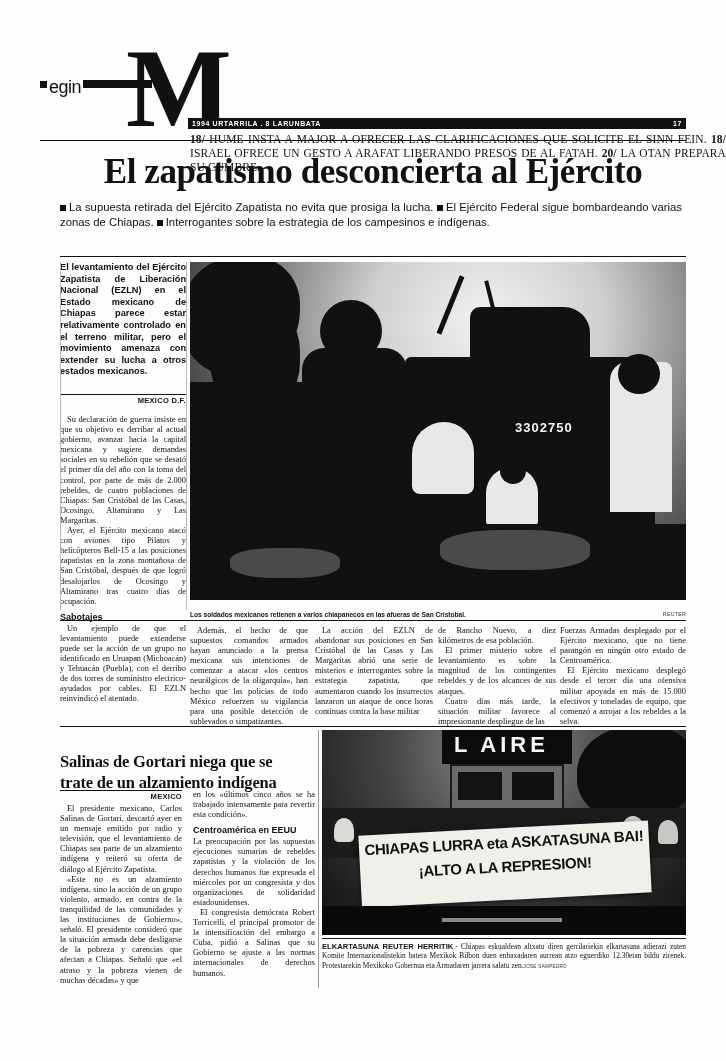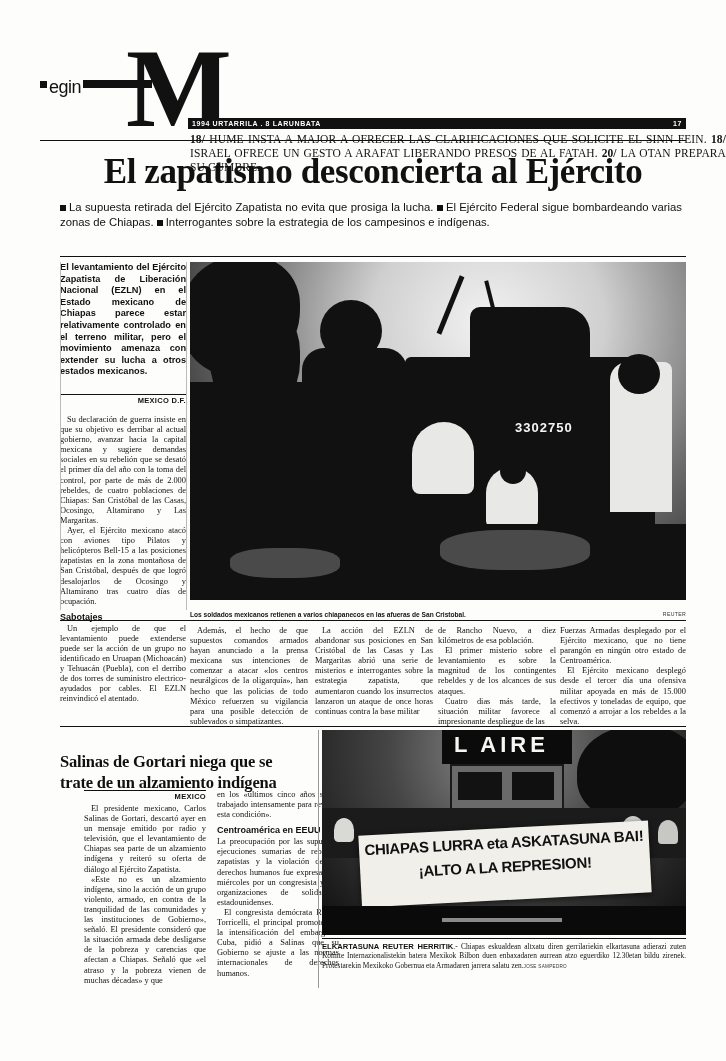--- a/index.html
+++ b/index.html
@@ -123,21 +123,21 @@
   .rule-art1bot{position:absolute;left:60px;top:726px;width:626px;height:1px;background:#111;}
 
   
   .art2{position:absolute;left:60px;top:730px;width:626px;}
   .headline2{
     position:absolute;left:0px;top:21px;width:258px;
     font-family:"Liberation Serif",serif;
     font-weight:700;font-size:16.5px;line-height:21px;color:#111;
     letter-spacing:-.2px;
   }
-  .a2col{position:absolute;width:122px;top:60px;margin-left:24px;}
+  .a2col{position:absolute;width:122px;top:60px;}
   .a2col .dateline{margin-bottom:3px;}
 
   .photo2{
     position:absolute;left:322px;top:730px;width:364px;height:205px;
     background:#1c1c1c;overflow:hidden;
   }
   .caption2{
     position:absolute;left:322px;top:938px;width:364px;
     font-family:"Liberation Serif",serif;
     font-size:7.4px;line-height:9.4px;color:#111;text-align:justify;

